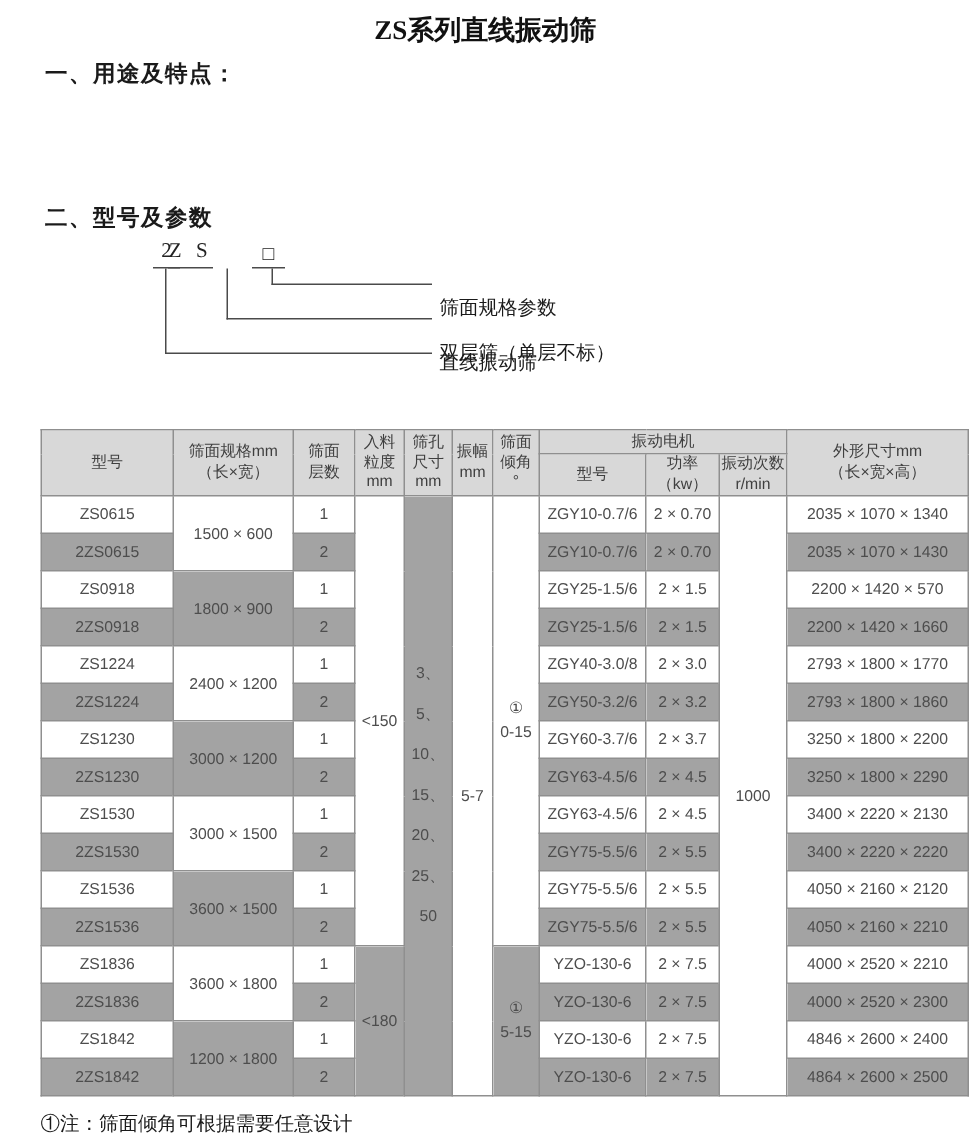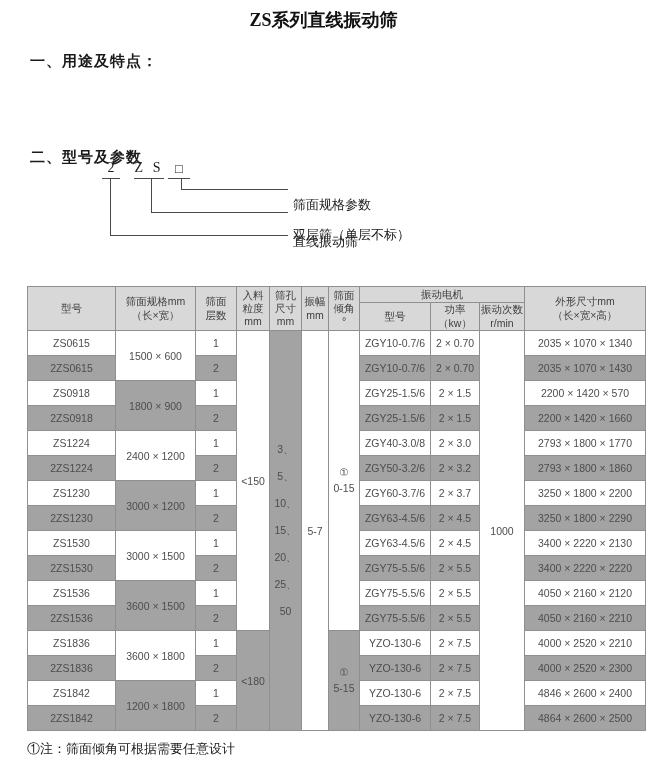--- a/index.html
+++ b/index.html
@@ -1,32 +1,32 @@
 <!DOCTYPE html>
 <html><head>
 <meta charset="utf-8">
 <style>
   html,body{margin:0;padding:0;background:#fff;}
   .page{position:relative;width:647px;height:763px;background:#ffffff;overflow:hidden;
         font-family:"Liberation Serif",serif;color:#222;}
   .title{position:absolute;top:8px;left:0;width:647px;text-align:center;
          font-size:18px;font-weight:bold;color:#111;font-family:"Liberation Serif",serif;}
   .h2{position:absolute;left:30px;font-family:"Liberation Sans",sans-serif;
-      font-weight:bold;font-size:15px;color:#1a1a1a;letter-spacing:1px;margin-top:12px;}
+      font-weight:bold;font-size:15px;color:#1a1a1a;letter-spacing:1px;}
   .h2.s1{top:40px;}
   .h2.s2{top:136px;}
   .h2.s3{top:256px;}
   .para{position:absolute;top:59px;left:30px;width:592px;font-size:14px;line-height:26px;
         text-align:justify;text-indent:2em;color:#222;}
   
   .diagram{position:absolute;top:158px;left:0;width:647px;height:96px;}
   .code-part{position:absolute;top:2px;height:18px;text-align:center;font-size:14px;color:#222;
              border-bottom:1px solid #4a4a4a;font-family:"Liberation Serif",serif;}
   .code-digit{left:102px;width:18px;}
-  .code-letters{left:134px;width:30px;letter-spacing:3px;}
+  .code-letters{left:112px;width:30px;letter-spacing:3px;}
   .code-box{left:168px;width:22px;font-size:13px;line-height:17px;}
   .conn{position:absolute;border-left:1px solid #4a4a4a;border-bottom:1px solid #4a4a4a;}
   .conn1{left:181px;top:21px;width:106px;height:10px;}
   .conn2{left:151px;top:21px;width:136px;height:33px;}
   .conn3{left:110px;top:21px;width:177px;height:56px;}
   .dlabel{position:absolute;left:293px;font-size:13px;color:#1a1a1a;line-height:16px;white-space:nowrap;}
   .dlabel.l1{top:39px;}
   .dlabel.l2{top:60px;margin-top:16px;}
   .dlabel.l3{top:69px;}
   

